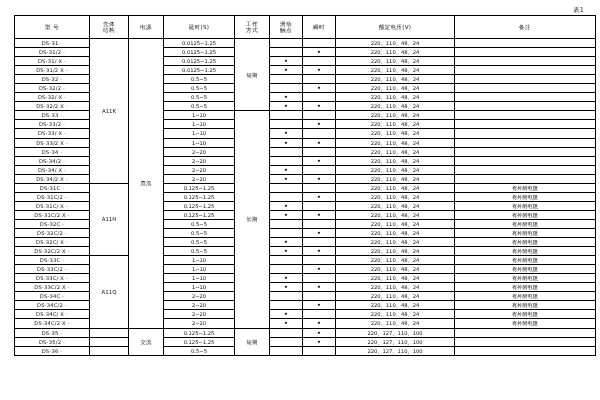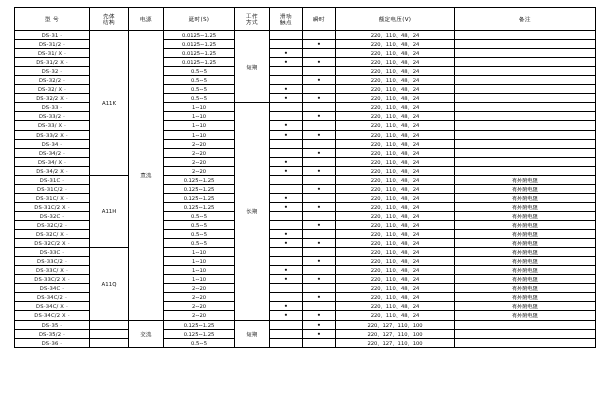--- a/index.html
+++ b/index.html
@@ -60,20 +60,21 @@
     writing-mode:horizontal-tb;
     font-size:5.4px;
   }
   td.mark{font-size:6px;font-weight:bold;}
 </style>
 </head>
 <body>
 
 <div class="page">
 
+  <div class="corner-label">表1</div>
 
   <table>
     <thead>
       <tr>
         <th class="c0">型 号</th>
         <th class="c1">壳体<br>结构</th>
         <th class="c2">电源</th>
         <th class="c3">延时(S)</th>
         <th class="c4">工作<br>方式</th>
         <th class="c5">滑动<br>触点</th>

